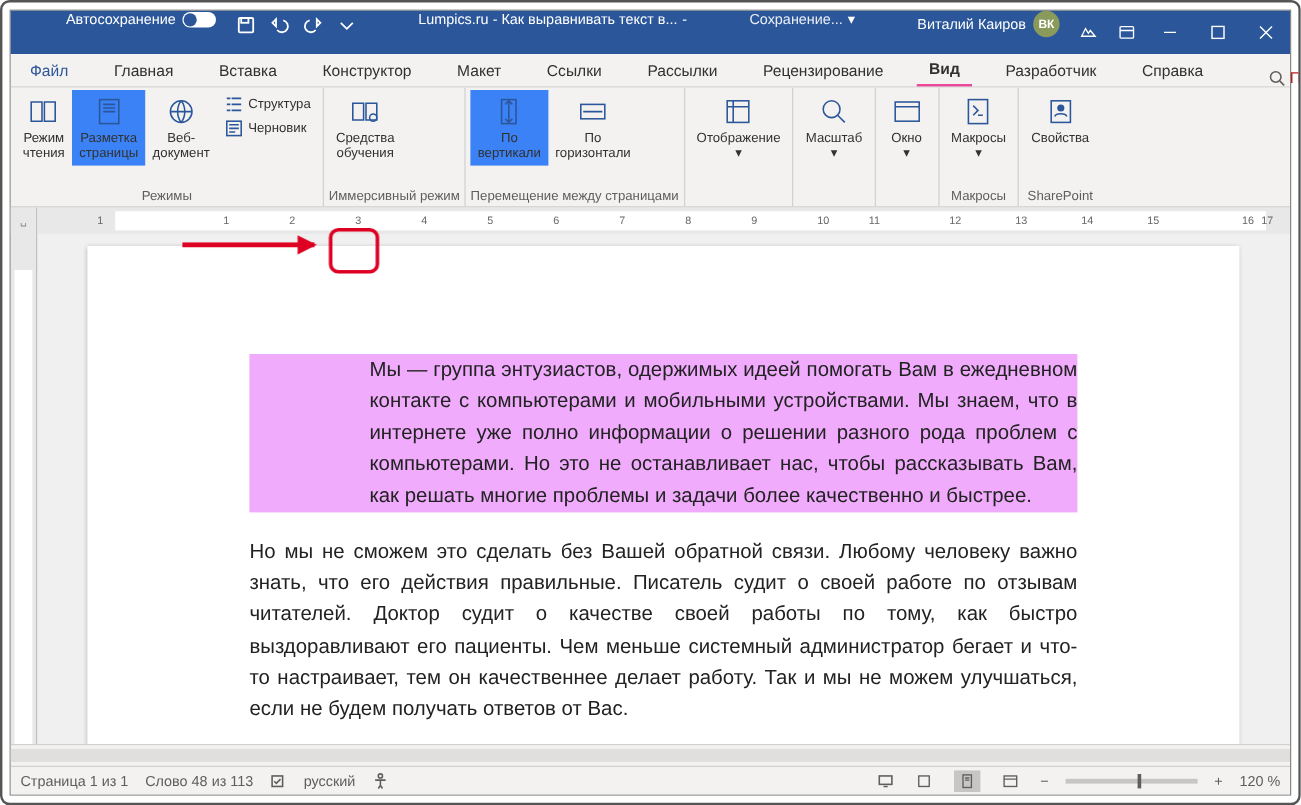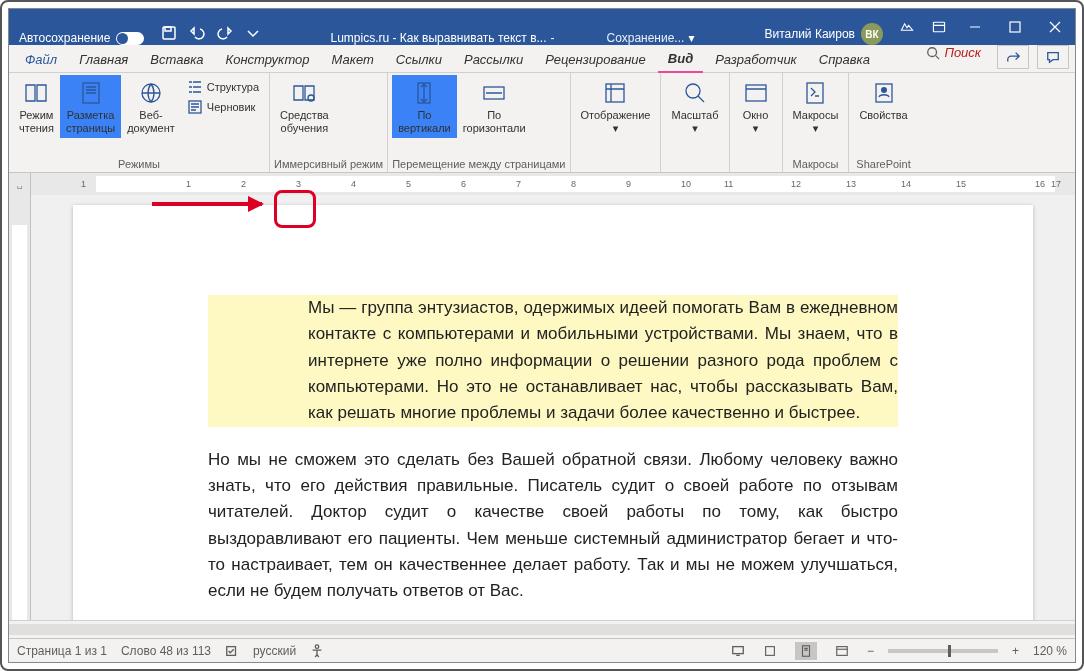--- a/index.html
+++ b/index.html
@@ -1,41 +1,41 @@
 <!DOCTYPE html>
 <html><head>
 <meta charset="utf-8">
 <style>
 * { margin:0; padding:0; box-sizing:border-box; font-family:"Segoe UI",Arial,sans-serif; }
 body { background:#fff; }
 .frame { width:1084px; height:671px; margin:0 auto; position:relative; border:2px solid #555; border-radius:8px; overflow:hidden; background:#fff; }
 .inner { position:absolute; inset:6px; border:1px solid #888; background:#f3f2f1; display:flex; flex-direction:column; }
 
 
-.titlebar { height:36px; background:#2b579a; color:#fff; display:flex; align-items:flex-end; font-size:12px; }
+.titlebar { height:36px; background:#2b579a; color:#fff; display:flex; align-items:flex-start; font-size:12px;padding-left:36px; }
 .titlebar > * { display:flex; align-items:center; }
 .autosave { padding:0 10px; gap:6px; }
 .toggle { width:28px; height:13px; background:#fff; border-radius:7px; position:relative; }
 .toggle::after { content:""; position:absolute; left:1px; top:1px; width:11px; height:11px; background:#2b579a; border-radius:50%; }
 .qat { gap:6px; padding:0 4px; }
 .qat-btn { width:22px; height:24px; display:flex; align-items:center; justify-content:center; cursor:pointer; }
 .qat-btn svg { width:16px; height:16px; stroke:#fff; fill:none; stroke-width:1.5; }
 .doc-title { flex:1; justify-content:center; gap:4px; }
 .doc-title span { white-space:nowrap; }
 .saving { opacity:.9;margin-left:48px; }
 .user { gap:6px; padding:0 8px; }
 .avatar { width:22px; height:22px; background:#8a9a5b; border-radius:50%; display:flex; align-items:center; justify-content:center; font-size:10px; font-weight:600; }
 .win-controls { margin-left:auto; }
 .win-btn { width:40px; height:36px; display:flex; align-items:center; justify-content:center; cursor:pointer; }
 .win-btn svg { width:12px; height:12px; stroke:#fff; fill:none; stroke-width:1.2; }
 .ico-btn { width:32px; height:36px; display:flex; align-items:center; justify-content:center; cursor:pointer; }
 .ico-btn svg { width:16px; height:16px; stroke:#fff; fill:none; stroke-width:1.4; }
 
 
-.tabs { height:28px; background:#f3f2f1; display:flex; align-items:flex-start; font-size:13px; border-bottom:1px solid #d0d0d0; padding:0 6px; gap:2px;font-style:italic; }
+.tabs { height:28px; background:#f3f2f1; display:flex; align-items:flex-end; font-size:13px; border-bottom:1px solid #d0d0d0; padding:0 6px; gap:18px; }
 .tab { padding:0 10px; height:28px; display:flex; align-items:center; cursor:pointer; color:#323130; }
 .tab.file { color:#2b579a; font-weight:400; }
 .tab.active { font-weight:700; border-bottom:2px solid #ec4899; }
 .tabs-spacer { flex:1; }
 .search { display:flex; align-items:center; gap:4px; color:#b91c1c; padding:0 8px; }
 .search svg { width:14px; height:14px; stroke:#605e5c; fill:none; stroke-width:1.5; }
 .tab-icon { width:32px; height:24px; border:1px solid #c8c6c4; margin-left:6px; display:flex; align-items:center; justify-content:center; cursor:pointer; }
 .tab-icon svg { width:14px; height:14px; stroke:#2b579a; fill:none; stroke-width:1.5; }
 
 
@@ -66,21 +66,21 @@
 .arrow-line { width:110px; height:4px; background:#d02; }
 .arrow-head { position:absolute; right:-2px; top:-6px; width:0; height:0; border-left:16px solid #d02; border-top:8px solid transparent; border-bottom:8px solid transparent; }
 
 
 .docwrap { flex:1; display:flex; overflow:hidden; background:#f0f0f0; }
 .vruler { width:22px; background:#e8e8e8; border-right:1px solid #c0c0c0; position:relative; }
 .vruler-white { position:absolute; top:30px; bottom:0; left:3px; right:3px; background:#fff; }
 .docview { flex:1; overflow:auto; position:relative; }
 .page { width:960px; min-height:560px; background:#fff; margin:10px auto 0; box-shadow:0 1px 4px rgba(0,0,0,.25); padding:90px 135px 40px 135px; position:relative; }
 .para { font-size:17px; line-height:1.55; color:#222; text-align:justify; margin-bottom:20px; }
-.para.sel { background:#fef9c3; position:relative; }
+.para.sel { background:#f0abfc; position:relative; }
 .para.sel.indent { padding-left:100px; text-indent:0; }
 .scroll-h { height:18px; background:#f3f2f1; border-top:1px solid #d0d0d0; position:relative; }
 .scroll-h::before { content:""; position:absolute; left:0; right:0; top:3px; bottom:3px; background:#e1dfdd; }
 
 
 .status { height:24px; background:#f3f2f1; border-top:1px solid #c8c6c4; display:flex; align-items:center; font-size:12px; color:#605e5c; padding:0 8px; gap:14px; }
 .status .spacer { flex:1; }
 .status-btn { display:flex; align-items:center; gap:4px; cursor:pointer; }
 .status-btn svg { width:14px; height:14px; stroke:#605e5c; fill:none; stroke-width:1.5; }
 .zoom-slider { width:110px; height:4px; background:#c8c6c4; position:relative; }

